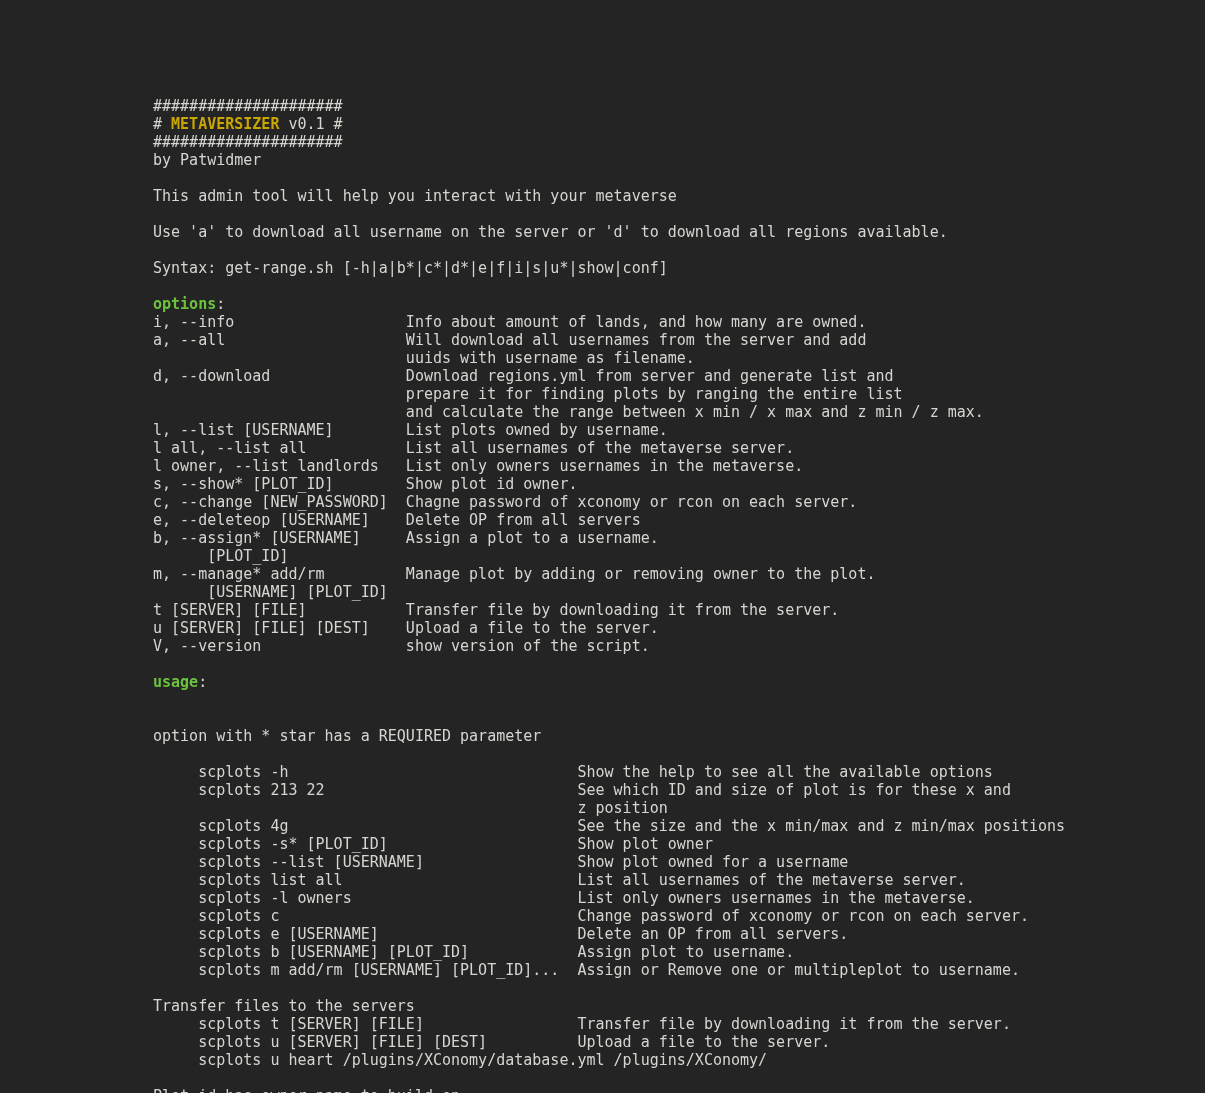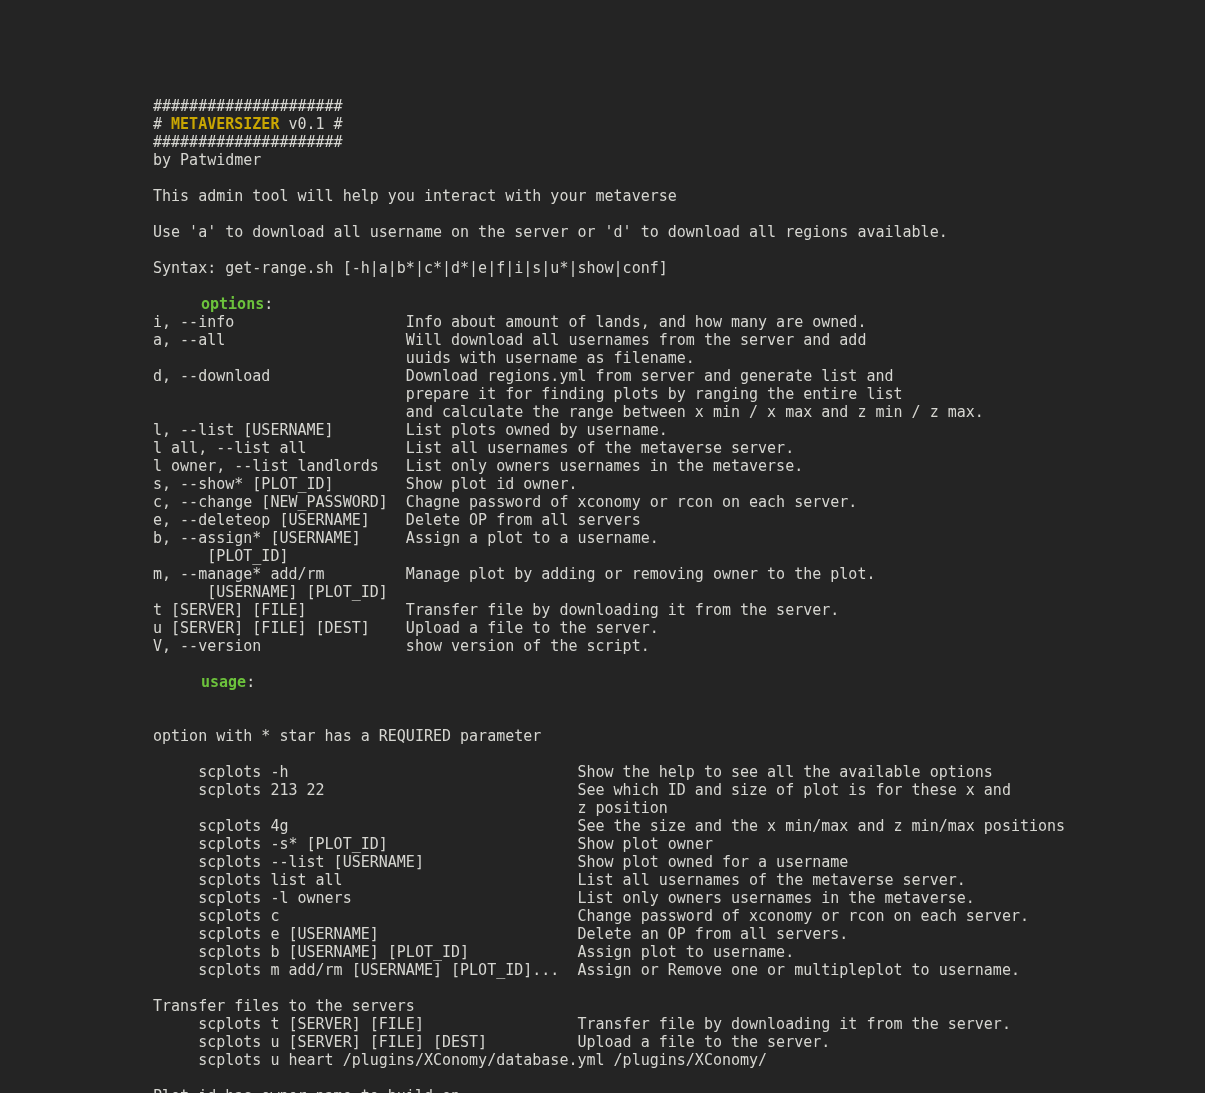--- a/index.html
+++ b/index.html
@@ -22,21 +22,21 @@
     left: 153px;
     top: 97px;
     font-family: "DejaVu Sans Mono", "Liberation Mono", monospace;
     font-size: 15px;
     line-height: 18px;
     white-space: pre;
     color: #d6d6d1;
     letter-spacing: 0;
   }
   .line { height: 18px; }
-  .seg-g { color: #6cc23c; font-weight: bold; margin-left: 48px; }
+  .seg-g { color: #6cc23c; font-weight: bold; }
   .seg-y { color: #c9a602; font-weight: bold; margin-top: 36px; }
 </style>
 </head>
 <body>
 
 <div class="screen">
   <div class="term" id="terminal-output"><div class="line"><span>#####################</span></div><div class="line"><span># </span><span class="seg-y">METAVERSIZER</span><span> v0.1 #</span></div><div class="line"><span>#####################</span></div><div class="line"><span>by Patwidmer</span></div><div class="line"></div><div class="line"><span>This admin tool will help you interact with your metaverse</span></div><div class="line"></div><div class="line"><span>Use 'a' to download all username on the server or 'd' to download all regions available.</span></div><div class="line"></div><div class="line"><span>Syntax: get-range.sh [-h|a|b*|c*|d*|e|f|i|s|u*|show|conf]</span></div><div class="line"></div><div class="line"><span class="seg-g">options</span><span>:</span></div><div class="line"><span>i, --info                   Info about amount of lands, and how many are owned.</span></div><div class="line"><span>a, --all                    Will download all usernames from the server and add</span></div><div class="line"><span>                            uuids with username as filename.</span></div><div class="line"><span>d, --download               Download regions.yml from server and generate list and</span></div><div class="line"><span>                            prepare it for finding plots by ranging the entire list</span></div><div class="line"><span>                            and calculate the range between x min / x max and z min / z max.</span></div><div class="line"><span>l, --list [USERNAME]        List plots owned by username.</span></div><div class="line"><span>l all, --list all           List all usernames of the metaverse server.</span></div><div class="line"><span>l owner, --list landlords   List only owners usernames in the metaverse.</span></div><div class="line"><span>s, --show* [PLOT_ID]        Show plot id owner.</span></div><div class="line"><span>c, --change [NEW_PASSWORD]  Chagne password of xconomy or rcon on each server.</span></div><div class="line"><span>e, --deleteop [USERNAME]    Delete OP from all servers</span></div><div class="line"><span>b, --assign* [USERNAME]     Assign a plot to a username.</span></div><div class="line"><span>      [PLOT_ID]</span></div><div class="line"><span>m, --manage* add/rm         Manage plot by adding or removing owner to the plot.</span></div><div class="line"><span>      [USERNAME] [PLOT_ID]</span></div><div class="line"><span>t [SERVER] [FILE]           Transfer file by downloading it from the server.</span></div><div class="line"><span>u [SERVER] [FILE] [DEST]    Upload a file to the server.</span></div><div class="line"><span>V, --version                show version of the script.</span></div><div class="line"></div><div class="line"><span class="seg-g">usage</span><span>:</span></div><div class="line"></div><div class="line"></div><div class="line"><span>option with * star has a REQUIRED parameter</span></div><div class="line"></div><div class="line"><span>     scplots -h                                Show the help to see all the available options</span></div><div class="line"><span>     scplots 213 22                            See which ID and size of plot is for these x and</span></div><div class="line"><span>                                               z position</span></div><div class="line"><span>     scplots 4g                                See the size and the x min/max and z min/max positions</span></div><div class="line"><span>     scplots -s* [PLOT_ID]                     Show plot owner</span></div><div class="line"><span>     scplots --list [USERNAME]                 Show plot owned for a username</span></div><div class="line"><span>     scplots list all                          List all usernames of the metaverse server.</span></div><div class="line"><span>     scplots -l owners                         List only owners usernames in the metaverse.</span></div><div class="line"><span>     scplots c                                 Change password of xconomy or rcon on each server.</span></div><div class="line"><span>     scplots e [USERNAME]                      Delete an OP from all servers.</span></div><div class="line"><span>     scplots b [USERNAME] [PLOT_ID]            Assign plot to username.</span></div><div class="line"><span>     scplots m add/rm [USERNAME] [PLOT_ID]...  Assign or Remove one or multipleplot to username.</span></div><div class="line"></div><div class="line"><span>Transfer files to the servers</span></div><div class="line"><span>     scplots t [SERVER] [FILE]                 Transfer file by downloading it from the server.</span></div><div class="line"><span>     scplots u [SERVER] [FILE] [DEST]          Upload a file to the server.</span></div><div class="line"><span>     scplots u heart /plugins/XConomy/database.yml /plugins/XConomy/</span></div><div class="line"></div><div class="line"><span>Plot id has owner name to build on</span></div></div>
 </div>
 
 </body></html>

